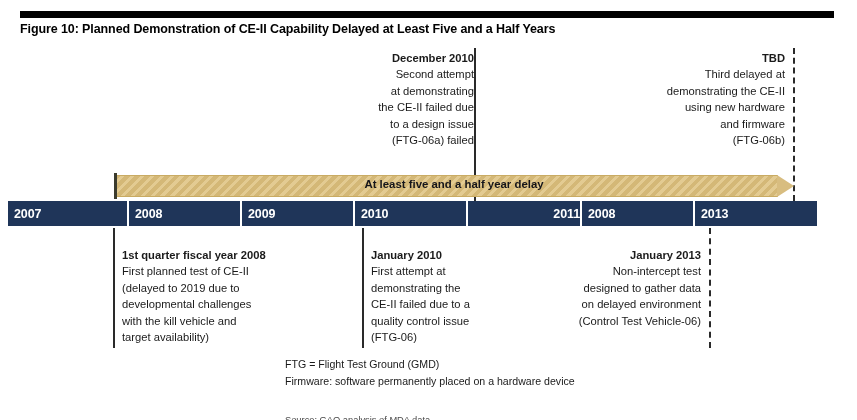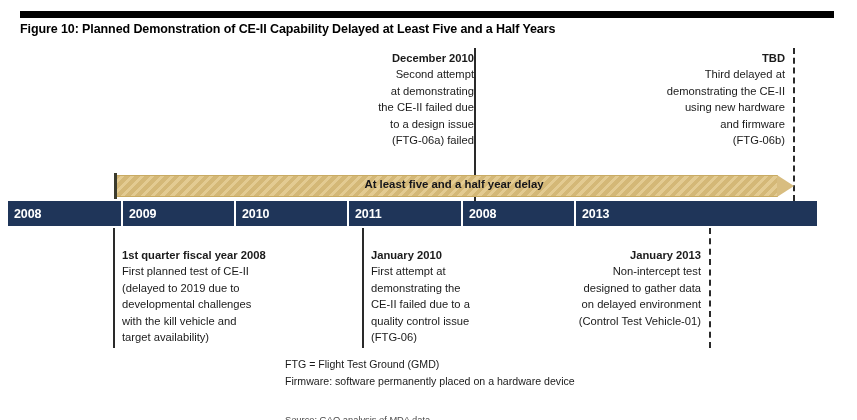--- a/index.html
+++ b/index.html
@@ -190,30 +190,33 @@
 <div class="vline-dashed" style="left:793px; top:48px; height:153px;"></div>
 
 <div id="delay-bar-wrap">
   <div id="delay-cap"></div>
   <div id="delay-bar-body"></div>
   <div id="delay-arrow-head"></div>
   <div id="delay-bar-label">At least five and a half year delay</div>
 </div>
 
 <div id="year-axis">
+  <div class="year-cell" style="width:119px;">
+    <span class="year-label">2007</span>
+  </div>
   <div class="year-cell" style="width:113px;">
     <span class="year-label">2008</span>
   </div>
   <div class="year-cell" style="width:113px;">
     <span class="year-label">2009</span>
   </div>
   <div class="year-cell" style="width:113px;">
     <span class="year-label">2010</span>
   </div>
-  <div class="year-cell" style="width:114px;">
+  <div class="year-cell" style="width:114px;justify-content:flex-end;">
     <span class="year-label">2011</span>
   </div>
   <div class="year-cell" style="width:113px;">
     <span class="year-label">2008</span>
   </div>
   <div class="year-cell" style="width:124px;">
     <span class="year-label">2013</span>
   </div>
 </div>
 
@@ -236,18 +239,18 @@
   <span class="c-line">quality control issue</span>
   <span class="c-line">(FTG-06)</span>
 </div>
 
 <div class="vline-dashed" style="left:709px; top:228px; height:120px;"></div>
 <div class="callout align-right" style="left:529px; top:247px; width:172px; padding-right:8px;">
   <span class="c-title">January 2013</span>
   <span class="c-line">Non-intercept test</span>
   <span class="c-line">designed to gather data</span>
   <span class="c-line">on delayed environment</span>
-  <span class="c-line">(Control Test Vehicle-01)</span>
+  <span class="c-line">(Control Test Vehicle-06)</span>
 </div>
 
 <div class="footnote" style="left:285px; top:358px;">FTG = Flight Test Ground (GMD)</div>
 <div class="footnote" style="left:285px; top:375px;">Firmware: software permanently placed on a hardware device</div>
 <div class="footnote source" style="left:285px; top:415px;">Source: GAO analysis of MDA data.</div>
 
 </body></html>

